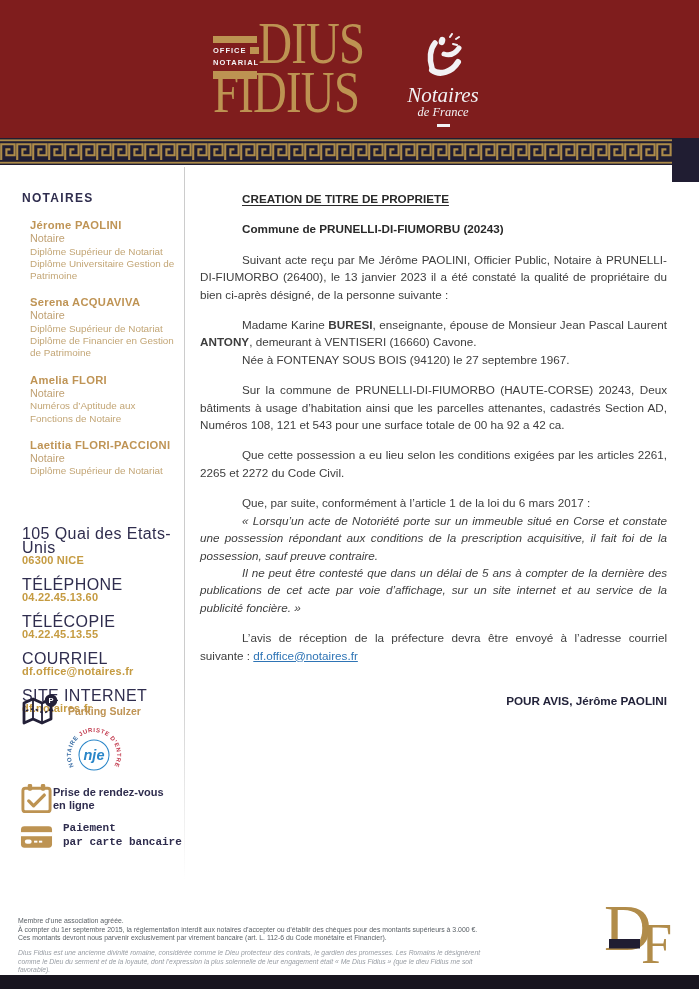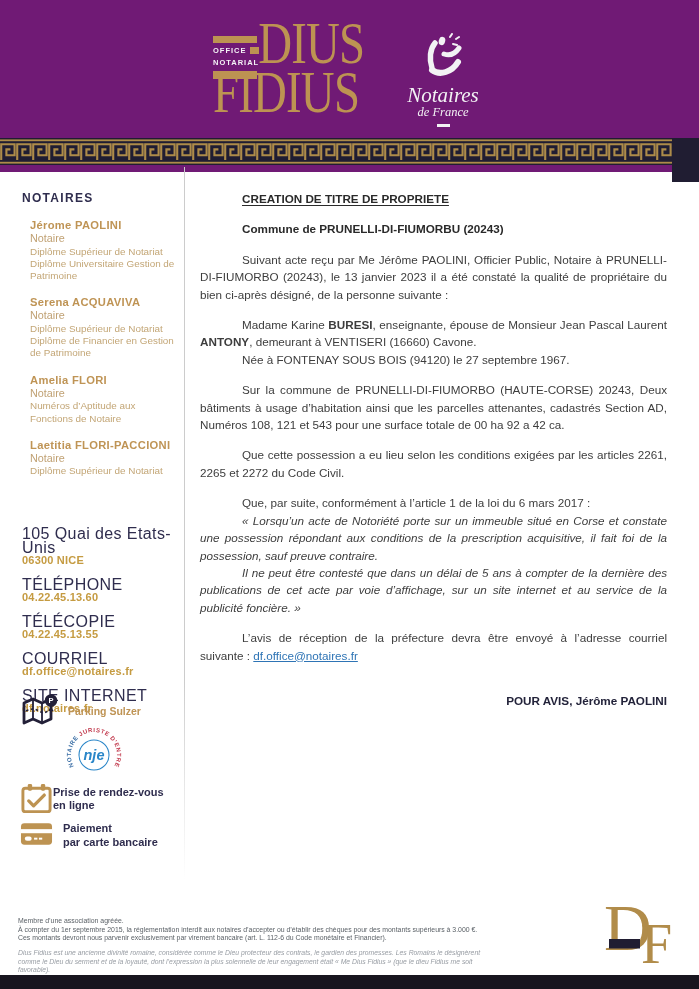--- a/index.html
+++ b/index.html
@@ -4,21 +4,21 @@
 <style>
   * { box-sizing: border-box; margin: 0; padding: 0; }
   html, body { background: #ffffff; }
   body { font-family: "Liberation Sans", sans-serif; }
   .page {
     position: relative; width: 699px; height: 989px;
     margin: 0 auto; background: #ffffff; overflow: hidden;
   }
 
   
-  .header { position: absolute; left: 0; top: 0; width: 699px; height: 172px; background: #701a75; }
+  .header { position: absolute; left: 0; top: 0; width: 699px; height: 138px; background: #7f1d1d; }
   .logo-left { position: absolute; left: 213px; top: 36px; width: 46px; }
   .gold-bar { background: #bd9352; height: 7px; width: 44px; }
   .office-row { display: flex; align-items: center; gap: 3px; margin-top: 3px; }
   .office-word { color: #f4f3f6; font-size: 7.5px; font-weight: bold; letter-spacing: 1px; }
   .bar-sq { display: inline-block; width: 13px; height: 7px; background: #bd9352; }
   .office-word2 { color: #f4f3f6; font-size: 7.5px; font-weight: bold; letter-spacing: 1px; margin-top: 3px; }
   .gold-bar.bar2 { margin-top: 4px; height: 8px; }
   .brand { position: absolute; left: 213px; top: 14px; color: #bd9352;
            font-family: "Liberation Serif", serif; transform: scaleX(0.78); transform-origin: left top; }
   .brand-line1 { font-size: 60px; line-height: 58px; letter-spacing: -1px; padding-left: 58px; }
@@ -46,21 +46,21 @@
 
   .contact-block { position: absolute; left: 22px; top: 527px; width: 158px; }
   .contact-group { margin-bottom: 10px; }
   .contact-label { font-size: 16px; font-weight: 400; color: #2f2d4e; letter-spacing: 0.4px; line-height: 13.5px; }
   .contact-value { font-size: 11px; font-weight: 800; color: #c59b41; letter-spacing: 0.2px; line-height: 13.5px; }
 
   .parking-row { position: absolute; left: 20px; top: 693px; display: flex; align-items: center; gap: 8px; }
   .parking-label { font-size: 10.5px; font-weight: 800; color: #bf9455; }
   .nje-stamp { position: absolute; left: 64px; top: 724px; width: 60px; height: 60px; }
   .rdv-row { position: absolute; left: 20px; top: 782px; display: flex; align-items: center; }
-  .pay-row { position: absolute; left: 20px; top: 822px; display: flex; align-items: flex-start; gap: 10px; }
+  .pay-row { position: absolute; left: 20px; top: 822px; display: flex; align-items: flex-end; gap: 10px; font-family: Liberation Mono, monospace; }
   .icon-caption { font-size: 11px; font-weight: 800; color: #2f2d4e; line-height: 13.5px; }
 
   
   .main { position: absolute; left: 200px; top: 190px; width: 467px; color: #3d3d3d; }
   .main p { font-size: 11.7px; line-height: 17.4px; text-align: justify; text-indent: 42px; margin: 0 0 13px; }
   .doc-title { text-align: center; text-indent: 0; font-weight: bold; font-size: 12.2px;
                color: #2a2a2a; text-decoration: underline; text-underline-offset: 2px; margin: 0 0 12px; }
   .doc-subtitle { text-align: center; text-indent: 0; font-weight: bold; font-size: 12px; color: #2a2a2a; margin: 0 0 15px; }
   .tight { margin-bottom: 0 !important; }
   .quote { font-style: italic; }
@@ -229,21 +229,21 @@
     <div>
       <div class="icon-caption">Paiement</div>
       <div class="icon-caption">par carte bancaire</div>
     </div>
   </div>
 
   <div class="main">
     <p class="doc-title">CREATION DE TITRE DE PROPRIETE</p>
     <p class="doc-subtitle">Commune de PRUNELLI-DI-FIUMORBU (20243)</p>
 
-    <p>Suivant acte reçu par Me Jérôme PAOLINI, Officier Public, Notaire à PRUNELLI-DI-FIUMORBO (20243), le 13 janvier 2023 il a été constaté la qualité de propriétaire du bien ci-après désigné, de la personne suivante :</p>
+    <p>Suivant acte reçu par Me Jérôme PAOLINI, Officier Public, Notaire à PRUNELLI-DI-FIUMORBO (26400), le 13 janvier 2023 il a été constaté la qualité de propriétaire du bien ci-après désigné, de la personne suivante :</p>
 
     <p class="tight"><span>Madame Karine </span><span class="bold">BURESI</span><span>, enseignante, épouse de Monsieur Jean Pascal Laurent </span><span class="bold">ANTONY</span><span>, demeurant à VENTISERI (16660) Cavone.</span></p>
     <p>Née à FONTENAY SOUS BOIS (94120) le 27 septembre 1967.</p>
 
     <p>Sur la commune de PRUNELLI-DI-FIUMORBO (HAUTE-CORSE) 20243, Deux bâtiments à usage d’habitation ainsi que les parcelles attenantes, cadastrés Section AD, Numéros 108, 121 et 543 pour une surface totale de 00 ha 92 a 42 ca.</p>
 
     <p>Que cette possession a eu lieu selon les conditions exigées par les articles 2261, 2265 et 2272 du Code Civil.</p>
 
     <p class="tight">Que, par suite, conformément à l’article 1 de la loi du 6 mars 2017 :</p>
     <p class="quote tight">« Lorsqu’un acte de Notoriété porte sur un immeuble situé en Corse et constate une possession répondant aux conditions de la prescription acquisitive, il fait foi de la possession, sauf preuve contraire.</p>

